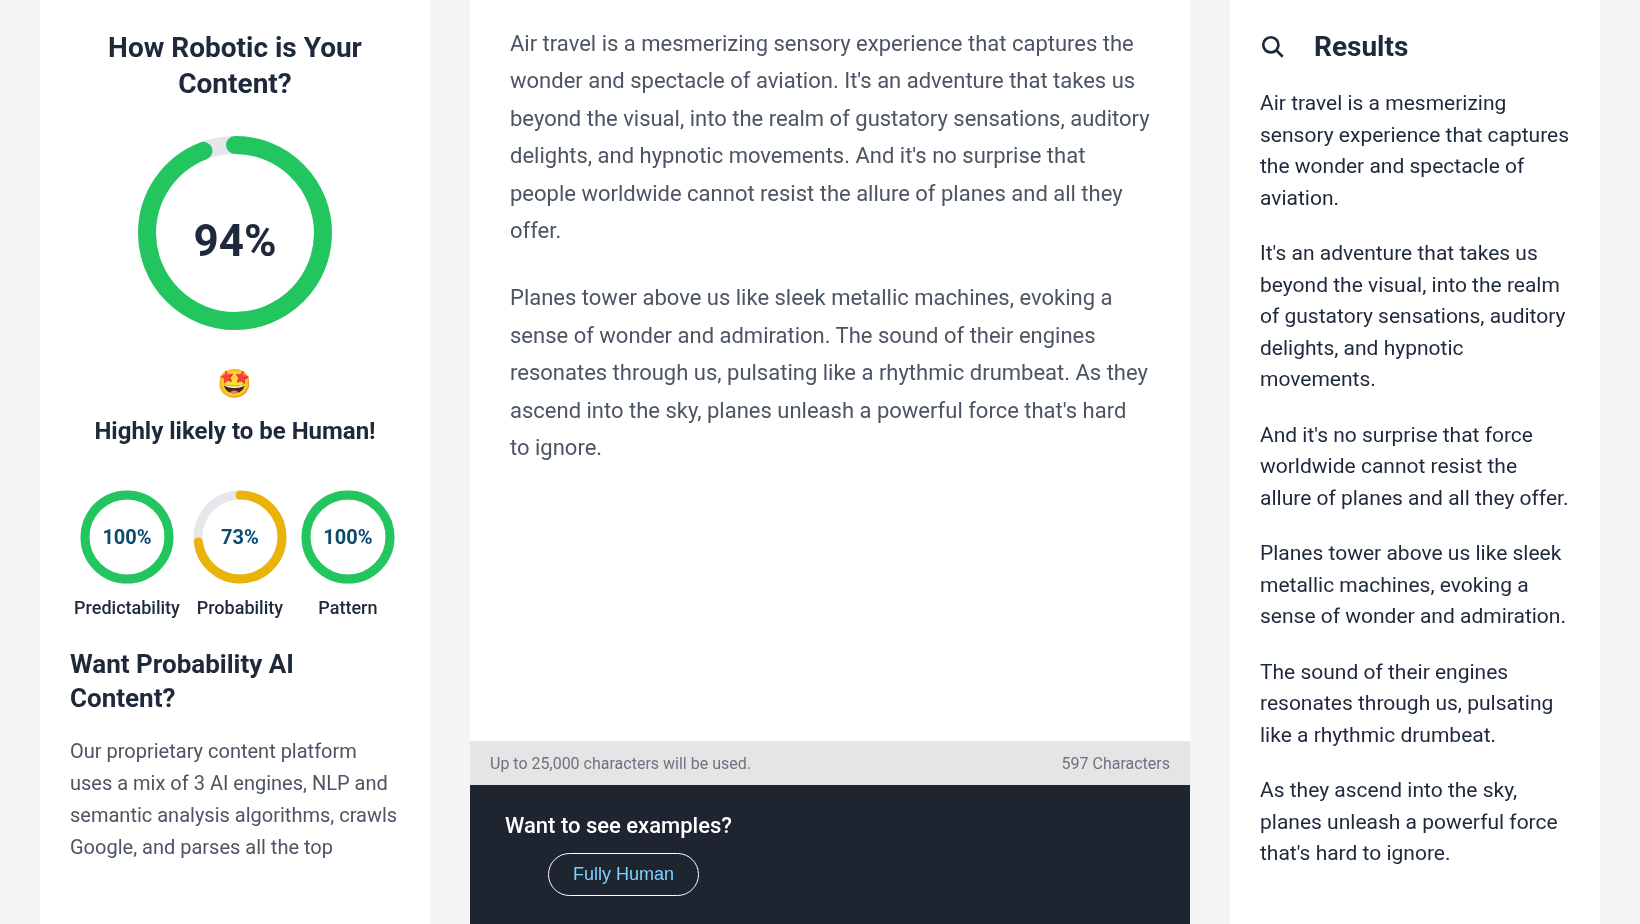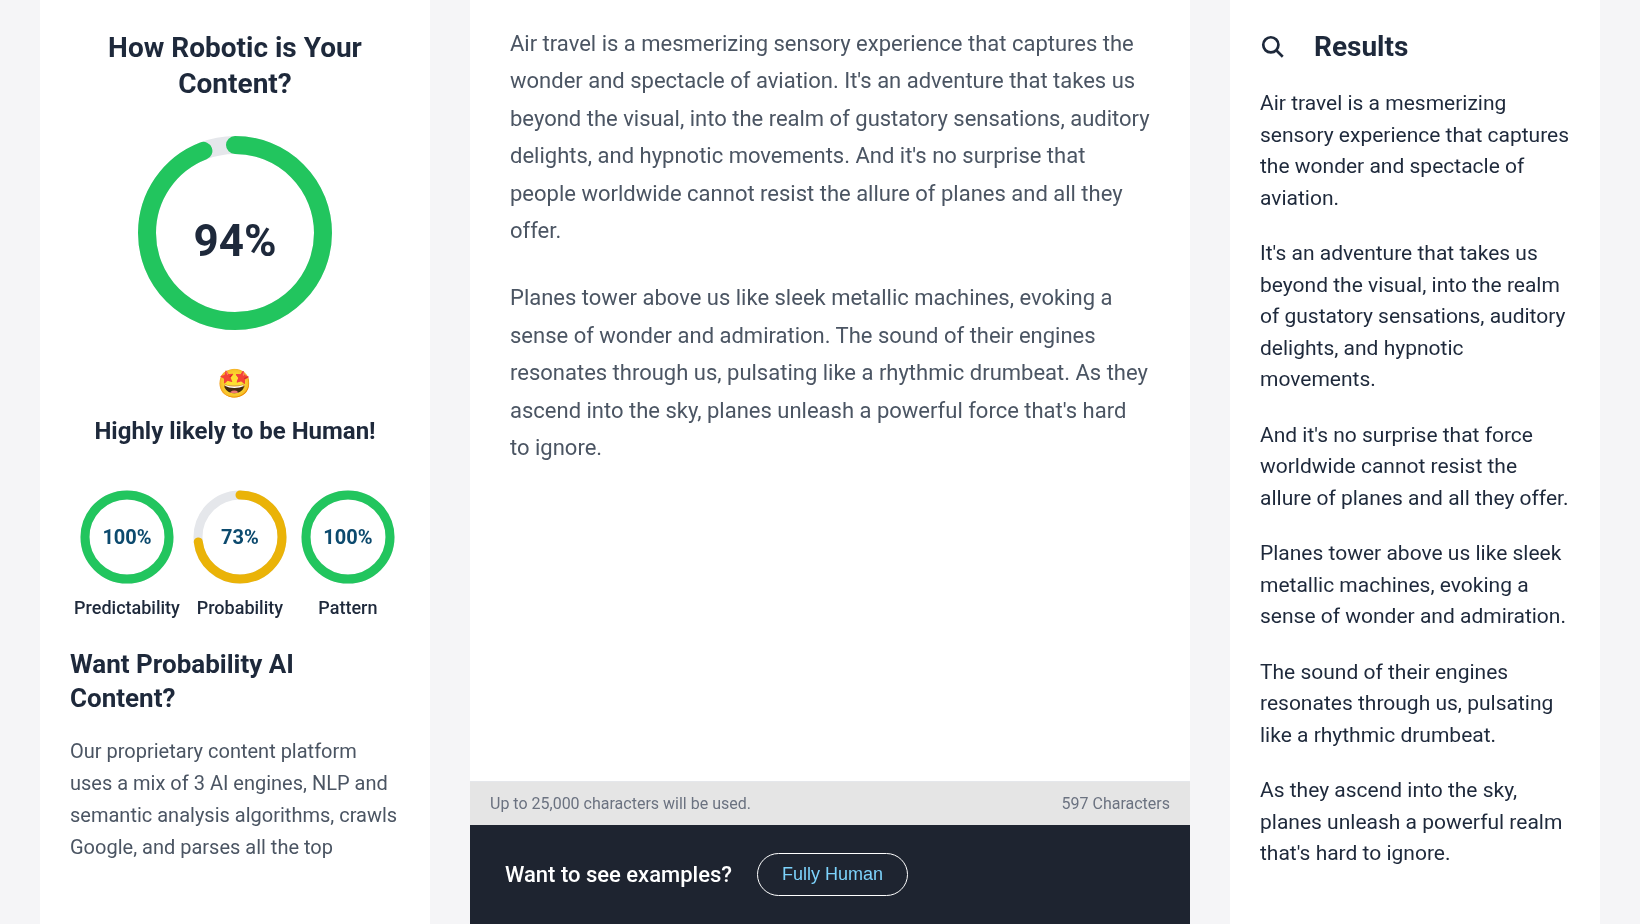--- a/index.html
+++ b/index.html
@@ -227,20 +227,21 @@
     .search-icon {
       width: 26px;
       height: 26px;
     }
     
     .pills-row {
       display: flex;
       gap: 15px;
       flex-wrap: wrap;
       align-items: center;
+      flex-direction: column;
     }
   </style>
 </head>
 <body>
 
 <div class="container">
 
   <div class="panel left-panel">
     <h2 class="left-title">How Robotic is Your Content?</h2>
 
@@ -322,17 +323,17 @@
         <line x1="21" y1="21" x2="15" y2="15"></line>
       </svg>
       <h2 class="results-title">Results</h2>
     </div>
     <div class="results-text">
       <p>Air travel is a mesmerizing sensory experience that captures the wonder and spectacle of aviation.</p>
       <p>It's an adventure that takes us beyond the visual, into the realm of gustatory sensations, auditory delights, and hypnotic movements.</p>
       <p>And it's no surprise that force worldwide cannot resist the allure of planes and all they offer.</p>
       <p>Planes tower above us like sleek metallic machines, evoking a sense of wonder and admiration.</p>
       <p>The sound of their engines resonates through us, pulsating like a rhythmic drumbeat.</p>
-      <p>As they ascend into the sky, planes unleash a powerful realm that's hard to ignore.</p>
+      <p>As they ascend into the sky, planes unleash a powerful force that's hard to ignore.</p>
     </div>
   </div>
 
 </div>
 
 </body></html>

